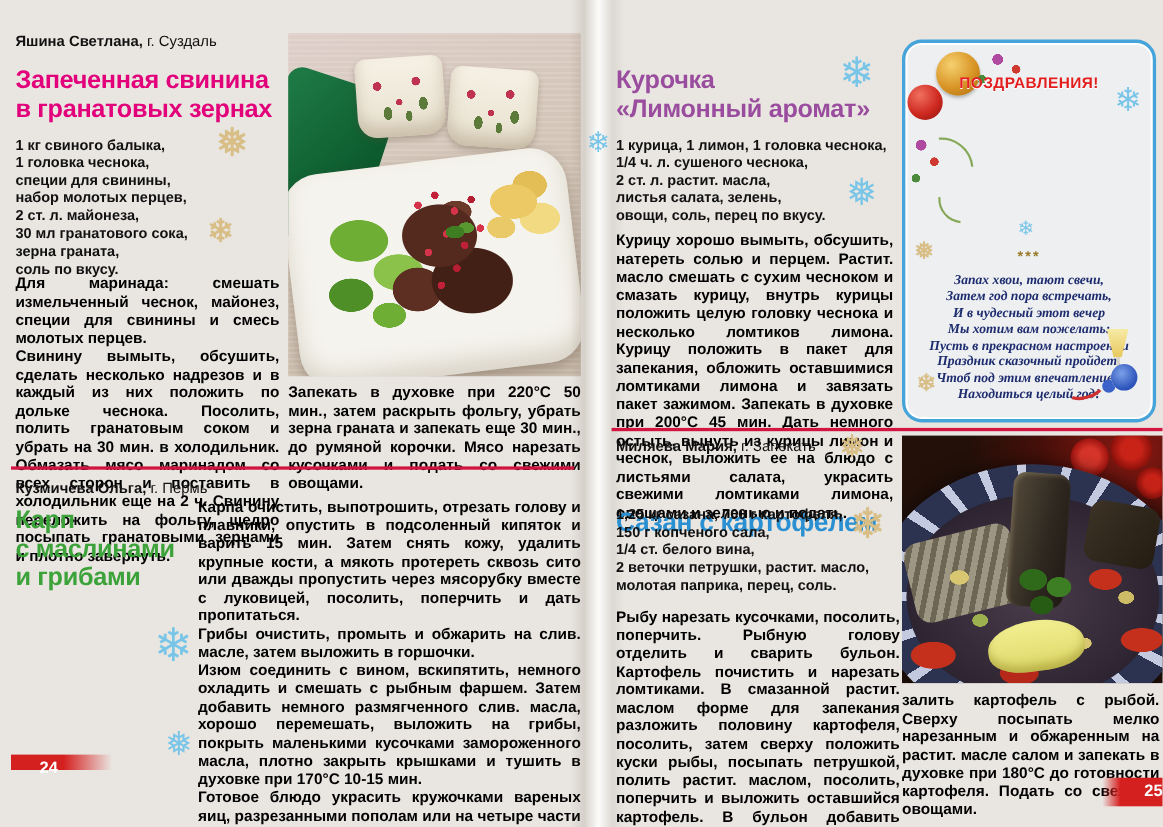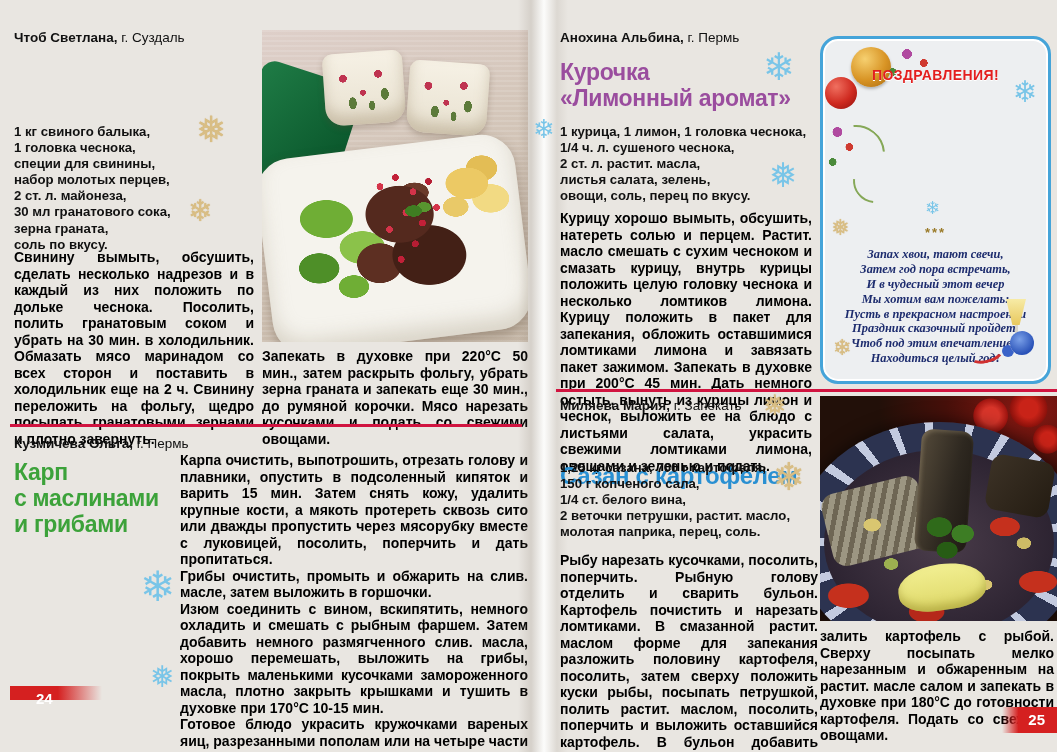--- a/index.html
+++ b/index.html
@@ -158,46 +158,49 @@
     transform:rotate(-8deg);background:linear-gradient(#f2ef92,#ded868);box-shadow:inset 0 -6px 8px rgba(150,140,40,.5);}
   .vegbits{position:absolute;left:0;top:90px;width:237px;height:130px;
     background:
       radial-gradient(12px 9px at 22% 30%,#d9c670 70%,transparent 74%),
       radial-gradient(10px 8px at 86% 44%,#cdbb66 70%,transparent 74%),
       radial-gradient(10px 8px at 30% 60%,#9cb050 70%,transparent 74%),
       radial-gradient(9px 7px at 70% 76%,#d9c670 70%,transparent 74%);}
   
   #badge24{left:10px;top:686px;width:92px;height:14px;padding-left:26px;box-sizing:border-box;
     background:linear-gradient(90deg,#d52020 0%,#d52020 52%,rgba(213,32,32,0) 100%);}
-  #badge25{left:1002px;top:707px;width:55px;height:26px;text-align:right;padding-right:12px;box-sizing:border-box;
+  #badge25{left:1002px;top:707px;width:55px;height:26px;text-align:right;box-sizing:border-box;
     background:linear-gradient(270deg,#d52020 0%,#d52020 70%,rgba(213,32,32,0) 100%);}
 </style>
 </head>
 <body>
 
 <div class="abs" style="left:0;top:0;width:528px;height:752px;">
 
   <div class="abs byline" style="left:14px;top:30px;width:240px;">
-    <span class="nm">Чтоб Светлана,</span><span> г. Суздаль</span>
-  </div>
-
+    <span class="nm">Яшина Светлана,</span><span> г. Суздаль</span>
+  </div>
+
+  <div class="abs rtitle t-pink" style="left:14px;top:60px;width:250px;">Запеченная свинина
+в гранатовых зернах</div>
 
   <div class="abs ing" style="left:14px;top:124px;width:240px;">1 кг свиного балыка,
 1 головка чеснока,
 специи для свинины,
 набор молотых перцев,
 2 ст. л. майонеза,
 30 мл гранатового сока,
 зерна граната,
 соль по вкусу.</div>
 
   <span class="snow gold" style="left:196px;top:112px;font-size:36px;">❅</span>
   <span class="snow gold" style="left:188px;top:196px;font-size:30px;">❄</span>
 
   <div class="abs bodytext" style="left:14px;top:249px;width:240px;">
+    <p>Для маринада: смешать измельченный чеснок, майонез, специи для свинины и смесь молотых перцев.</p>
     <p>Свинину вымыть, обсушить, сделать несколько надрезов и в каждый из них положить по дольке чеснока. Посолить, полить гранатовым соком и убрать на 30 мин. в холодильник. Обмазать мясо маринадом со всех сторон и поставить в холодильник еще на 2 ч. Свинину переложить на фольгу, щедро посыпать гранатовыми зернами и плотно завернуть.</p>
   </div>
 
   <div class="abs" id="photo1">
     <div class="linen"></div>
     <div class="napkin"></div>
     <div class="cup" id="cup1"></div>
     <div class="cup" id="cup2"></div>
     <div class="plate1"></div>
     <div class="lettuce"></div>
@@ -230,23 +233,20 @@
     <p>Готовое блюдо украсить кружочками вареных яиц, разрезанными пополам или на четыре части маслинами и ломтиками лимона.</p>
   </div>
 
   <div class="abs badge" id="badge24">24</div>
 </div>
 
 <div class="abs" id="spine"></div>
 
 <div class="abs" style="left:545px;top:0;width:512px;height:752px;">
 
-  <div class="abs byline" style="left:15px;top:30px;width:250px;">
-    <span class="nm">Анохина Альбина,</span><span> г. Пермь</span>
-  </div>
 
   <div class="abs rtitle t-purple" style="left:15px;top:60px;width:260px;">Курочка
 «Лимонный аромат»</div>
 
   <div class="abs ing" style="left:15px;top:124px;width:256px;">1 курица, 1 лимон, 1 головка чеснока,
 1/4 ч. л. сушеного чеснока,
 2 ст. л. растит. масла,
 листья салата, зелень,
 овощи, соль, перец по вкусу.</div>
 

